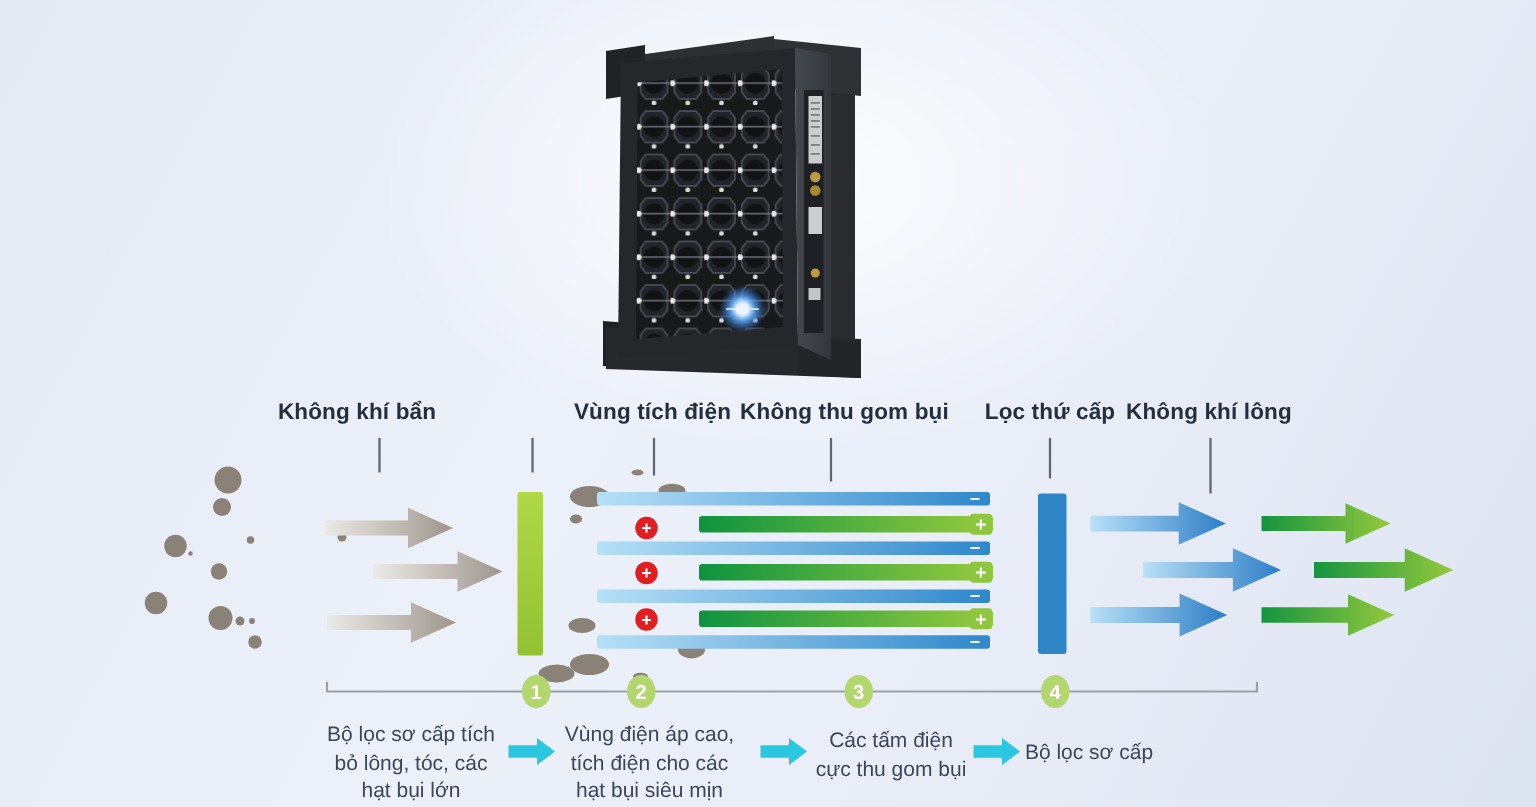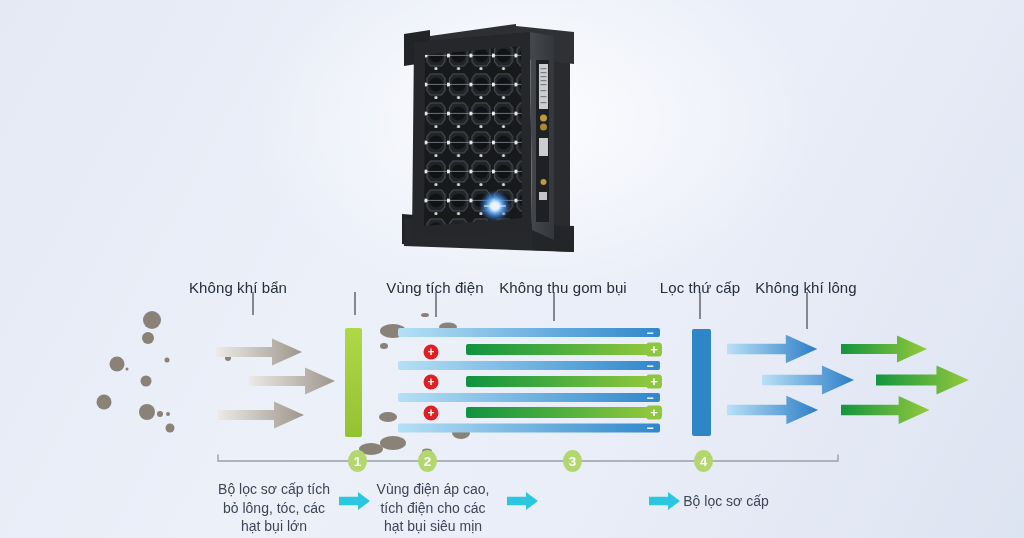--- a/index.html
+++ b/index.html
@@ -4,22 +4,22 @@
 <style>
   html,body{margin:0;padding:0;}
   body{width:1024px;height:538px;overflow:hidden;font-family:"Liberation Sans",sans-serif;}
   .stage{position:relative;width:1024px;height:538px;
     background:linear-gradient(118deg,#e4e9f4 0%,#ecf0f9 38%,#eaeef8 62%,#dde4f1 100%);}
   .glowbg{position:absolute;left:230px;top:-70px;width:600px;height:380px;
     background:radial-gradient(ellipse at center,rgba(255,255,255,0.85) 0%,rgba(255,255,255,0) 68%);}
   svg{position:absolute;left:0;top:0;}
   svg.flow{width:1024px;height:538px;}
   svg.device{left:402px;top:12px;width:180px;height:246px;}
-  .zone-label{position:absolute;top:279px;width:176px;text-align:center;
-    font-size:15px;font-weight:400;color:#252e3d;letter-spacing:.1px;}
+  .zone-label{position:absolute;top:266px;width:176px;text-align:center;
+    font-size:15px;font-weight:700;color:#252e3d;letter-spacing:.1px;}
   .step-circle{position:absolute;top:450px;width:19px;height:22px;border-radius:50%;
     background:#b3d76f;color:#ffffff;font-size:13.5px;font-weight:700;
     display:flex;align-items:center;justify-content:center;}
   .step-text{position:absolute;width:176px;text-align:center;white-space:pre-line;
     font-size:14px;line-height:18.5px;font-weight:500;color:#3d4657;}
   text.sym{font-family:"Liberation Sans",sans-serif;font-weight:700;fill:#ffffff;}
 </style>
 </head>
 <body>
 
@@ -212,14 +212,16 @@
   <div class="step-circle" style="left:418px">2</div>
   <div class="step-circle" style="left:563px">3</div>
   <div class="step-circle" style="left:694px">4</div>
 
   <div class="step-text" style="left:186px;top:480px">Bộ lọc sơ cấp tích
 bỏ lông, tóc, các
 hạt bụi lớn</div>
   <div class="step-text" style="left:345px;top:480px">Vùng điện áp cao,
 tích điện cho các
 hạt bụi siêu mịn</div>
+  <div class="step-text" style="left:506px;top:484px">Các tấm điện
+cực thu gom bụi</div>
   <div class="step-text" style="left:638px;top:492px">Bộ lọc sơ cấp</div>
 </div>
 
 </body></html>

